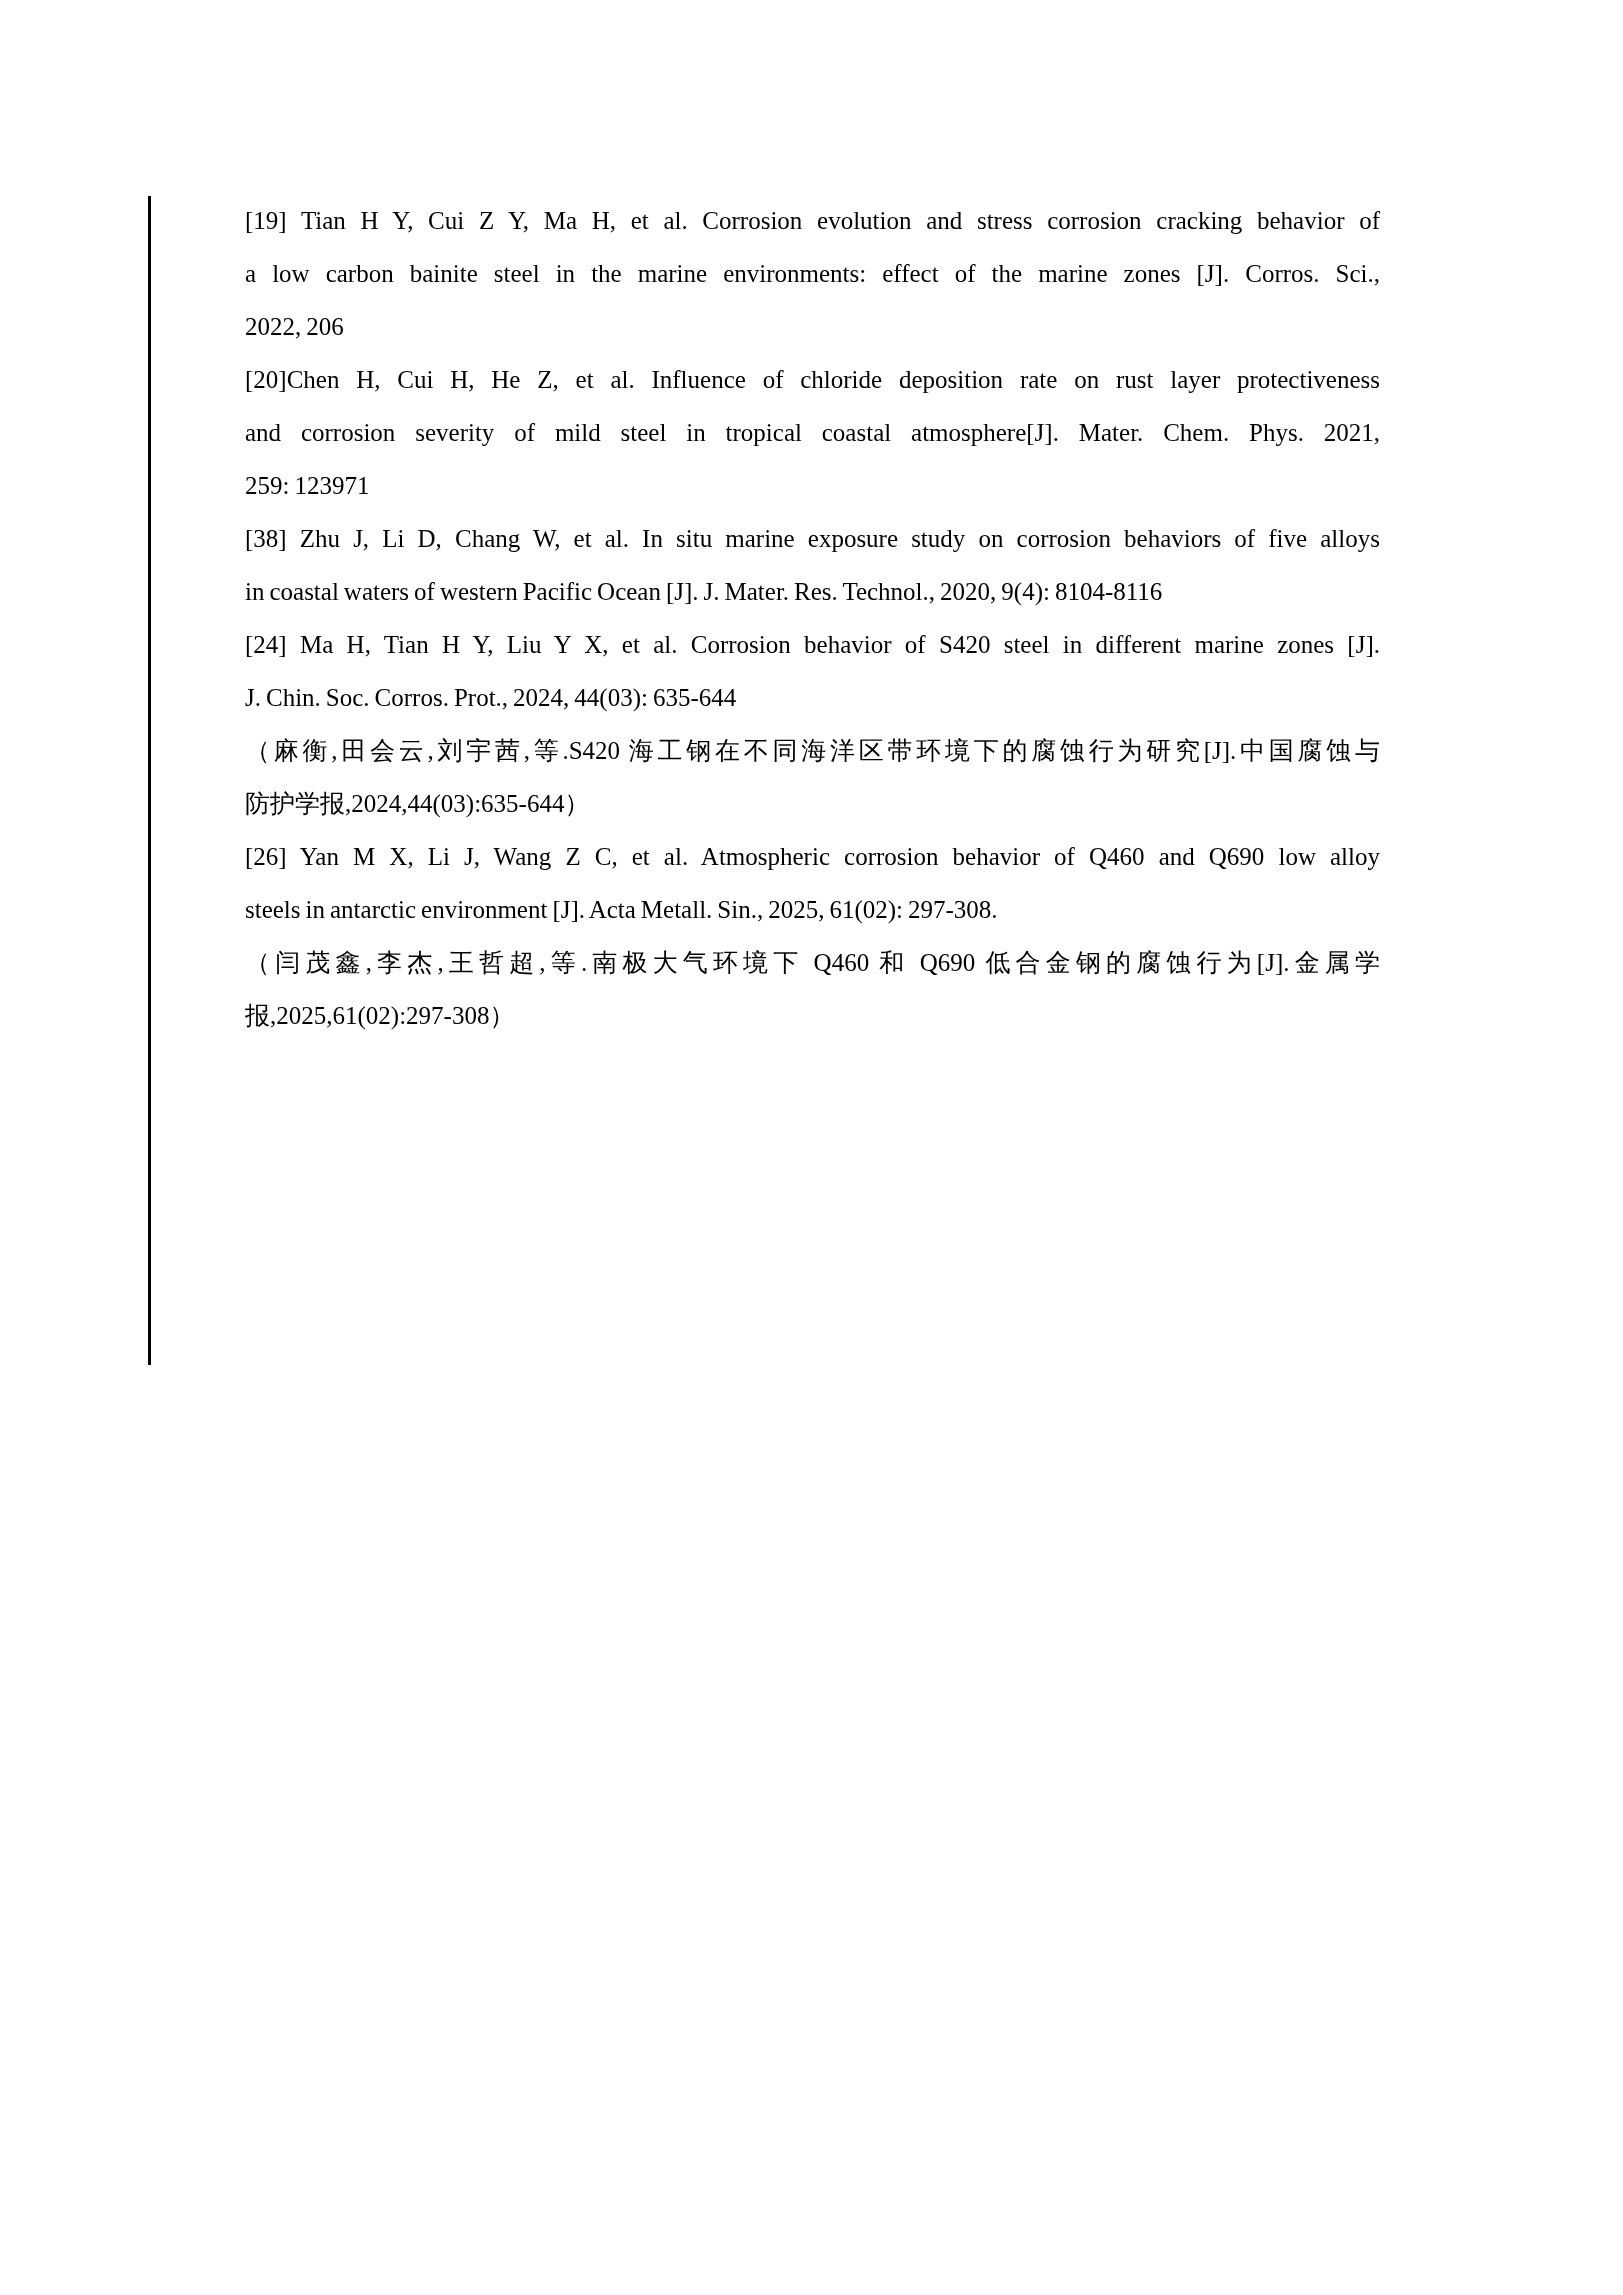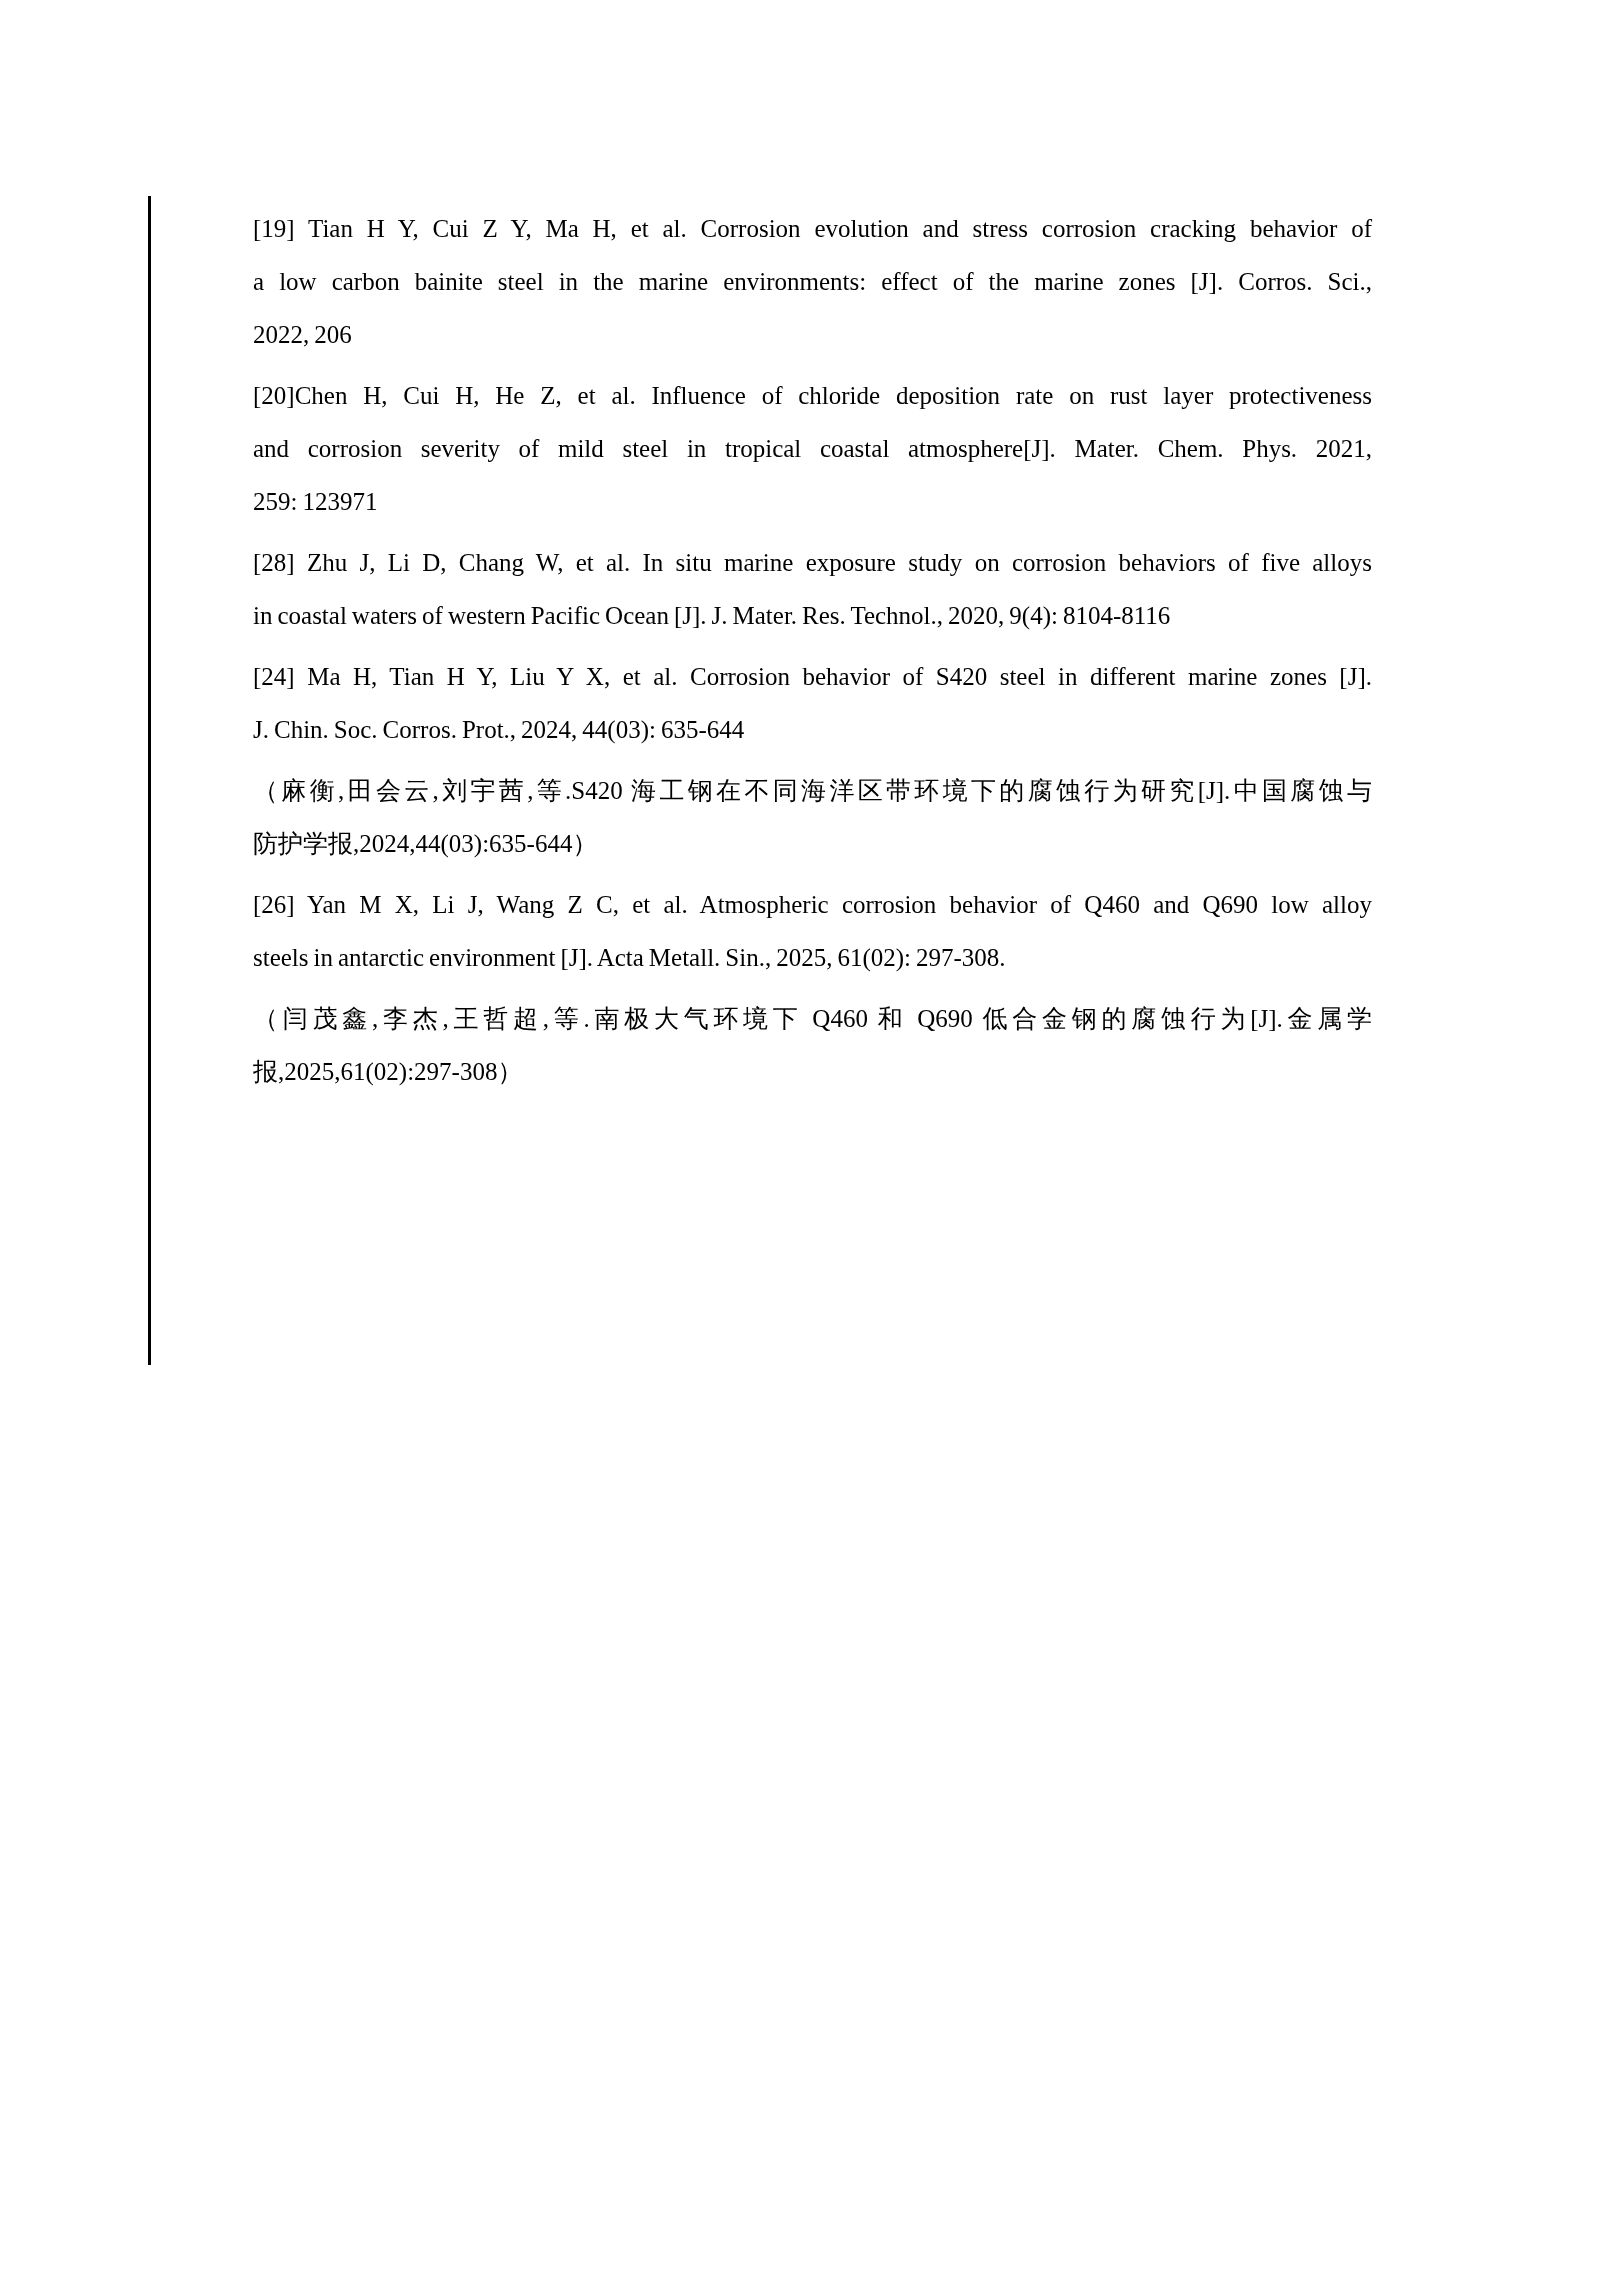--- a/index.html
+++ b/index.html
@@ -26,21 +26,21 @@
   .references-list {
     position: absolute;
     left: 245px;
     top: 194px;
     width: 1135px;
     font-size: 25px;
     line-height: 53px;
     word-spacing: -0.05em;
   }
   .ref-entry {
-    margin: 8px;
+    margin: 0;
     padding: 0;
   }
   .ref-line {
     text-align: justify;
     text-align-last: justify;
     white-space: normal;
   }
   .ref-line.last {
     text-align-last: left;
     font-family: Liberation Serif, serif;
@@ -56,21 +56,21 @@
         <div class="ref-line">[19] Tian H Y, Cui Z Y, Ma H, et al. Corrosion evolution and stress corrosion cracking behavior of</div>
         <div class="ref-line">a low carbon bainite steel in the marine environments: effect of the marine zones [J]. Corros. Sci.,</div>
         <div class="ref-line last">2022, 206</div>
       </div>
       <div class="ref-entry">
         <div class="ref-line">[20]Chen H, Cui H, He Z, et al. Influence of chloride deposition rate on rust layer protectiveness</div>
         <div class="ref-line">and corrosion severity of mild steel in tropical coastal atmosphere[J]. Mater. Chem. Phys. 2021,</div>
         <div class="ref-line last">259: 123971</div>
       </div>
       <div class="ref-entry">
-        <div class="ref-line">[28] Zhu J, Li D, Chang W, et al. In situ marine exposure study on corrosion behaviors of five alloys</div>
+        <div class="ref-line">[38] Zhu J, Li D, Chang W, et al. In situ marine exposure study on corrosion behaviors of five alloys</div>
         <div class="ref-line last">in coastal waters of western Pacific Ocean [J]. J. Mater. Res. Technol., 2020, 9(4): 8104-8116</div>
       </div>
       <div class="ref-entry">
         <div class="ref-line">[24] Ma H, Tian H Y, Liu Y X, et al. Corrosion behavior of S420 steel in different marine zones [J].</div>
         <div class="ref-line last">J. Chin. Soc. Corros. Prot., 2024, 44(03): 635-644</div>
       </div>
       <div class="ref-entry">
         <div class="ref-line">（麻衡,田会云,刘宇茜,等.S420 海工钢在不同海洋区带环境下的腐蚀行为研究[J].中国腐蚀与</div>
         <div class="ref-line last">防护学报,2024,44(03):635-644）</div>
       </div>

